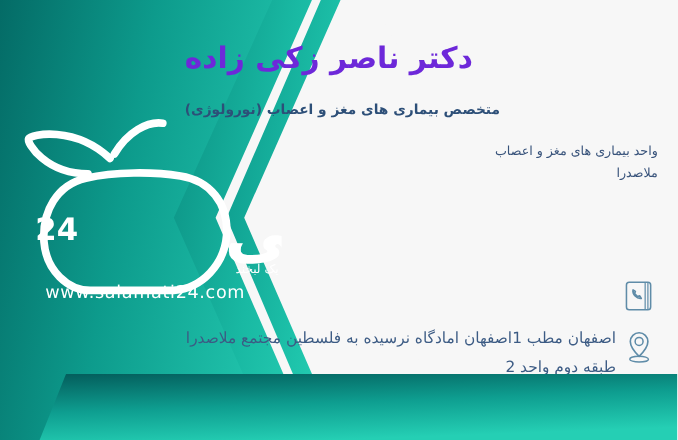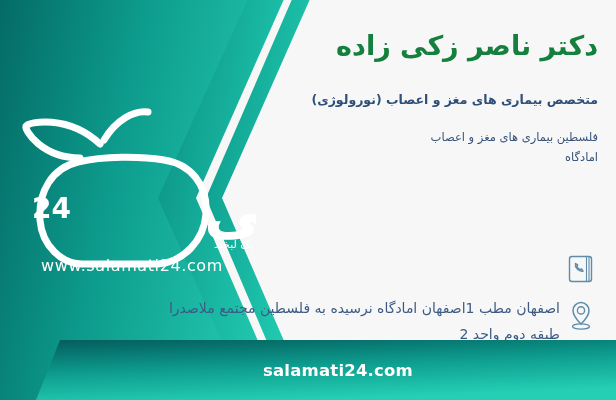--- a/index.html
+++ b/index.html
@@ -17,29 +17,29 @@
   #artwork{position:absolute;left:0;top:0;width:616px;height:400px;}
 
   
   .logo-wrap{
     position:absolute;left:8px;top:96px;width:248px;height:182px;
   }
   #logo-svg{display:block;width:248px;height:182px;}
 
   
   .doctor-name{
-    position:absolute;right:18px;top:30px;width:430px;
-    text-align:right;direction:rtl;
-    font-size:27px;font-weight:bold;color:#15803d;
+    position:absolute;right:18px;top:38px;width:430px;
+    text-align:left;direction:rtl;
+    font-size:27px;font-weight:bold;color:#6d28d9;
     letter-spacing:0px;line-height:1.15;
     white-space:nowrap;
   }
   .specialty-main{
     position:absolute;right:18px;top:92px;width:430px;
-    text-align:right;direction:rtl;
+    text-align:left;direction:rtl;
     font-size:12.5px;font-weight:bold;color:#2d4f78;
     line-height:1.3;white-space:nowrap;
   }
   .specialty-sub{
     position:absolute;right:18px;top:128px;width:400px;
     text-align:right;direction:rtl;
     font-size:11.5px;color:#37527a;line-height:1.7;
   }
   .specialty-sub div{white-space:nowrap;}
 
@@ -133,22 +133,22 @@
 
       <text x="124" y="175" text-anchor="middle" font-family="'DejaVu Sans','Liberation Sans',sans-serif" font-size="16" fill="#ffffff" letter-spacing="0.6">www.salamati24.com</text>
     </svg>
   </div>
 
   <div class="doctor-name">دکتر ناصر زکی زاده</div>
 
   <div class="specialty-main">متخصص بیماری های مغز و اعصاب (نورولوژی)</div>
 
   <div class="specialty-sub">
-    <div>فلسطین بیماری های مغز و اعصاب</div>
-    <div>امادگاه</div>
+    <div>واحد بیماری های مغز و اعصاب</div>
+    <div>ملاصدرا</div>
   </div>
 
   <div class="contact-icons">
     <div class="icon-box">
       <svg viewBox="0 0 34 34">
         <rect x="5.5" y="4.5" width="22" height="25" rx="2.5" fill="none" stroke="#5f8ca8" stroke-width="1.4"></rect>
         <line x1="22.5" y1="4.5" x2="22.5" y2="29.5" stroke="#5f8ca8" stroke-width="1.1"></line>
         <line x1="25" y1="4.5" x2="25" y2="29.5" stroke="#5f8ca8" stroke-width="1.1"></line>
         <path d="M11.5,11.5 c0,0 -0.6,3 1.9,5.6 c2.5,2.6 5.6,2.1 5.6,2.1
                  l-1.4,-2.2 l-2.1,0.6 l-2.6,-2.7 l0.7,-2 z" fill="none" stroke="#5f8ca8" stroke-width="1.5" stroke-linejoin="round"></path>
@@ -173,15 +173,14 @@
       <defs>
         <linearGradient id="gFooter2" x1="0.1" y1="0" x2="0.45" y2="1">
           <stop offset="0" stop-color="#04605e"></stop>
           <stop offset="0.5" stop-color="#0e9e90"></stop>
           <stop offset="1" stop-color="#25cfb4"></stop>
         </linearGradient>
       </defs>
       <path d="M36,60 L60,0 L616,0 L616,60 Z" fill="url(#gFooter2)"></path>
     </svg>
   </div>
-  <div class="bottom-url">salamati24.com</div>
 
 </div>
 
 </body></html>

